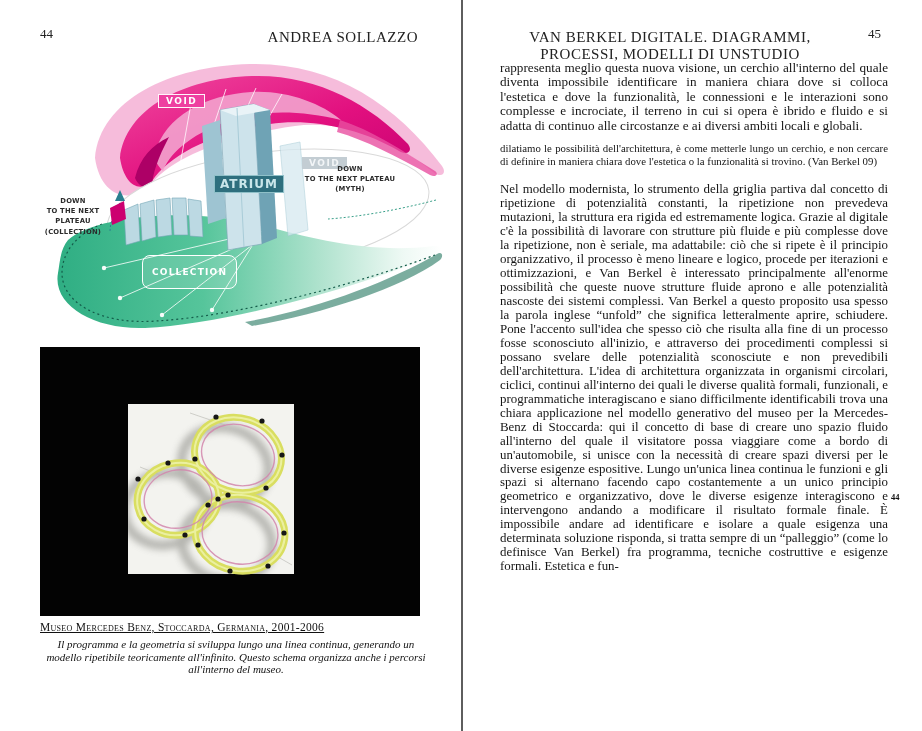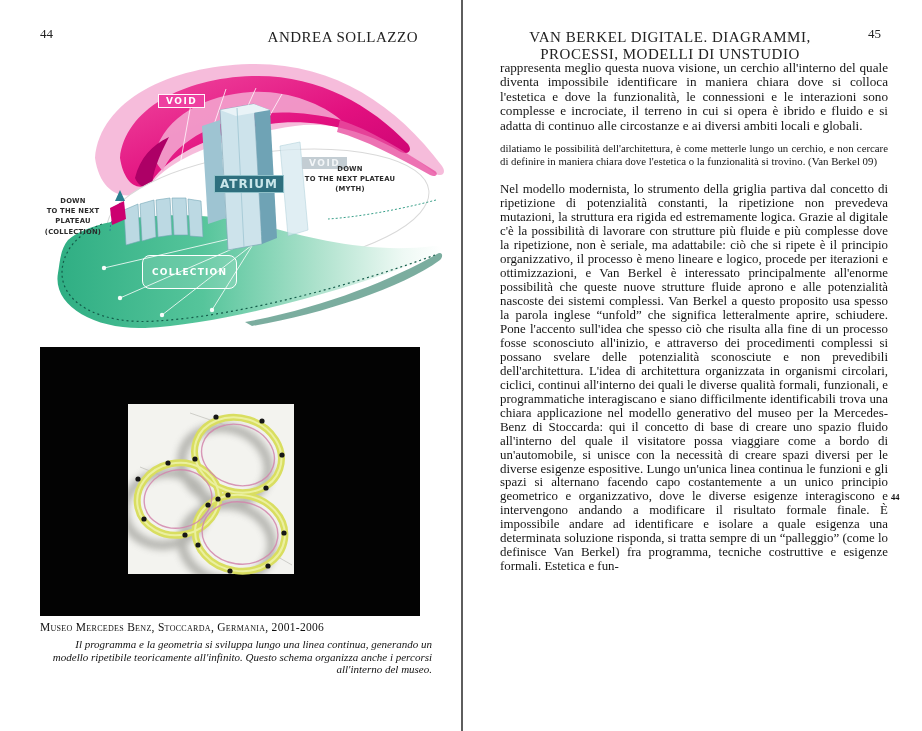--- a/index.html
+++ b/index.html
@@ -31,23 +31,23 @@
     font-size:6.8px;font-weight:bold;color:#2b2b2b;line-height:1.5;text-align:center;
     white-space:pre-line;letter-spacing:.2px;}
   .down-myth{left:250px;top:106px;width:120px;}
   .down-collection{left:-5px;top:138px;width:76px;}
 
   
   .photo{position:absolute;left:40px;top:347px;width:380px;height:269px;background:#030303;}
 
   
   .cap-title{position:absolute;left:40px;top:621px;width:400px;font-variant:small-caps;
-    font-size:11.5px;letter-spacing:.3px;color:#111;}
+    font-size:11.5px;letter-spacing:.3px;color:#111;text-decoration:underline;}
   .cap-body{position:absolute;left:40px;top:638px;width:392px;font-style:italic;
-    font-size:11px;line-height:12.6px;color:#111;text-align:right;}
+    font-size:11px;line-height:12.6px;color:#111;text-align:center;}
 
   
   .col{position:absolute;left:500px;top:61px;width:388px;}
   .col p{margin:0;text-align:justify;hyphens:auto;-webkit-hyphens:auto;color:#151515;}
   .p-body{font-size:13.2px;line-height:14.4px;}
   .p-quote{margin-top:9px !important;font-size:10.8px;line-height:13.2px;}
   .p-main{margin-top:15px !important;font-size:12.9px;line-height:13.95px;}
   .margin-note{position:absolute;left:891px;top:492px;font-size:8.5px;font-weight:bold;color:#111;}
 </style>
 </head>

